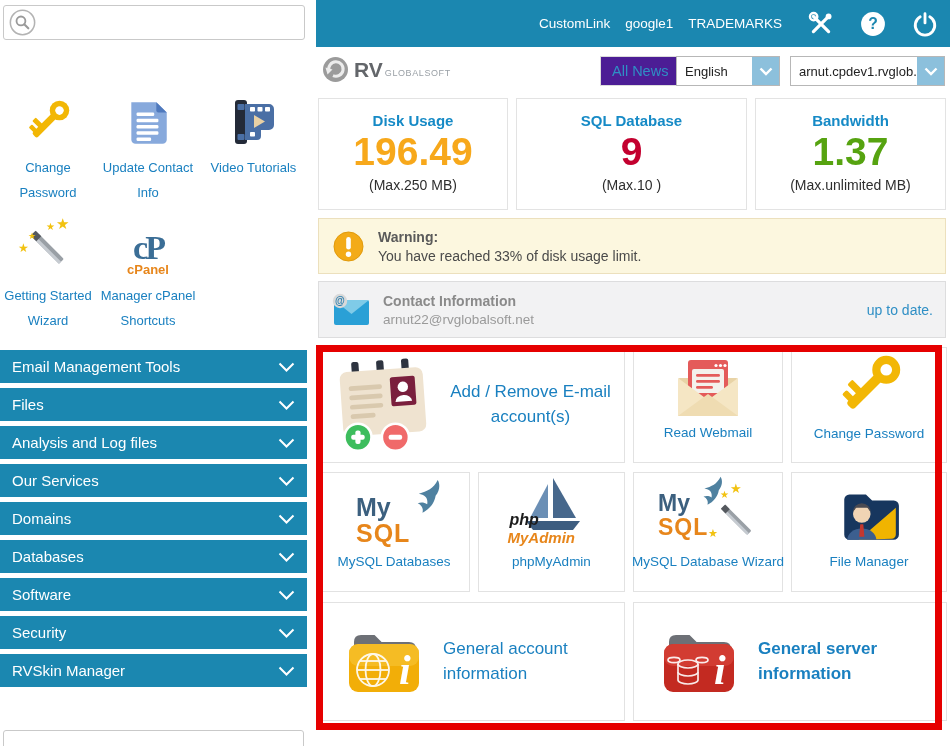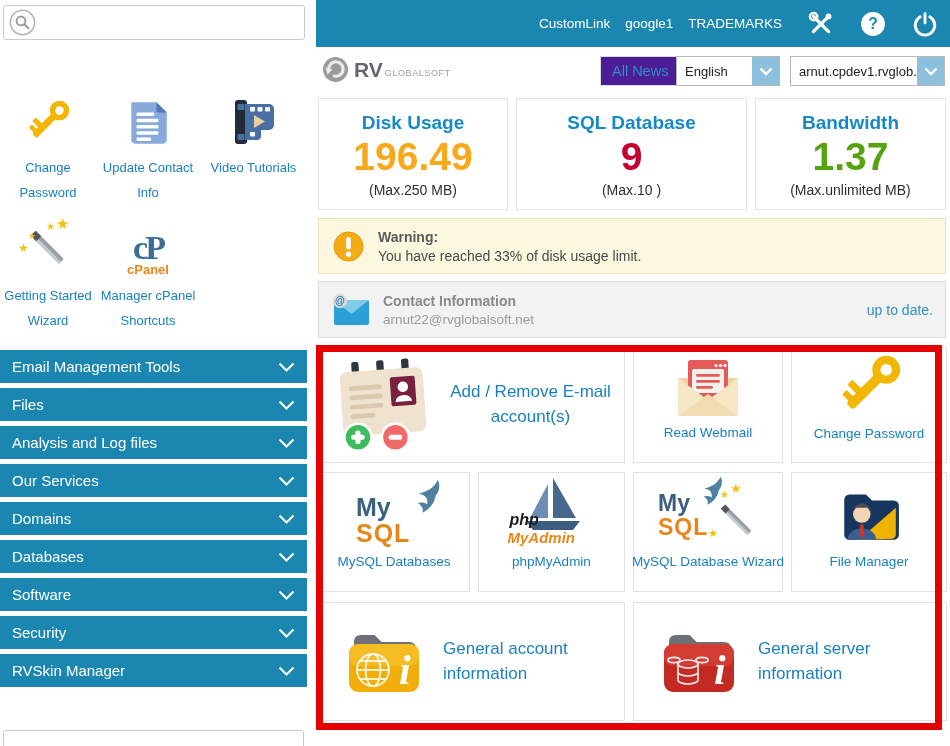--- a/index.html
+++ b/index.html
@@ -48,21 +48,21 @@
     color:#2f8fc5; font-size:14.5px; display:flex; align-items:center; cursor:pointer; background:#4c1d95; }
   .selectbox { position:absolute; top:9px; height:30px; border:1px solid #b7b7b7; background:#fff;
     display:flex; align-items:center; cursor:pointer; }
   .selectbox .sel-text { flex:1; font-size:13px; color:#222; padding-left:8px; white-space:nowrap; overflow:hidden; }
   .selectbox .sel-btn { width:27px; height:28px; background:#8cc0dc; display:flex; align-items:center; justify-content:center; flex:0 0 27px; }
   #lang-select { left:360px; width:104px; }
   #account-select { left:474px; width:155px; }
 
   
   .stat { position:absolute; top:98px; height:112px; background:#fff; border:1px solid #e3e3e3; text-align:center; }
-  .stat .st-title { font-size:19px; font-weight:bold; color:#168ac6; margin-top:13px; }
+  .stat .st-title { font-size:15px; font-weight:bold; color:#168ac6; margin-top:13px; }
   .stat .st-value { font-size:39px; font-weight:bold; line-height:1.1; margin-top:2px; }
   .stat .st-cap { font-size:14px; color:#2e2e2e; margin-top:3px; }
   #stat-disk { left:318px; width:190px; }  #stat-disk .st-value { color:#f7a81b; }
   #stat-sql  { left:516px; width:231px; }  #stat-sql .st-value  { color:#c3002f; }
   #stat-bw   { left:755px; width:191px; }  #stat-bw .st-value   { color:#56a310; }
 
   
   .warning { position:absolute; left:318px; top:218px; width:628px; height:56px; background:#fcf7df;
     border:1px solid #ece0bd; display:flex; align-items:center; padding-left:14px; }
   .warning .w-text { margin-left:14px; }
@@ -494,18 +494,18 @@
       <rect x="10" y="22" width="70" height="22" rx="9" fill="#d8453b" opacity="0.7"></rect>
       <g stroke="#ffffff" fill="none" stroke-width="1.7" opacity="0.9">
         <ellipse cx="34" cy="42" rx="10" ry="4"></ellipse>
         <path d="M24 42 v8 a10 4 0 0 0 20 0 v-8"></path>
         <path d="M24 50 v8 a10 4 0 0 0 20 0 v-8"></path>
         <ellipse cx="20" cy="38" rx="6" ry="2.6"></ellipse>
         <ellipse cx="48" cy="38" rx="6" ry="2.6"></ellipse>
       </g>
       <text x="60" y="62" font-size="42" font-weight="bold" font-style="italic" fill="#fff" font-family="Liberation Serif, serif">i</text>
     </svg>
-    <div class="app-label" style="text-align:left; padding-left:16px;">General server information</div>
+    <div class="app-label" style="text-align:left; padding-left:16px;font-weight:bold;">General server information</div>
   </div>
 
   <div class="annotation-red"></div>
 
 </div>
 
 </body></html>

